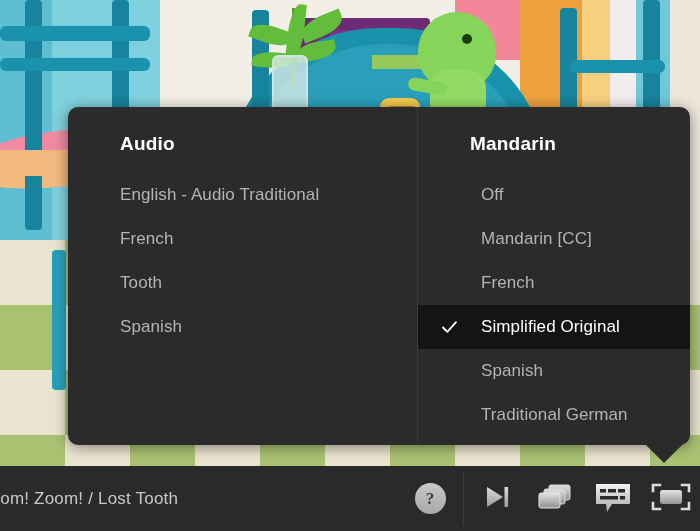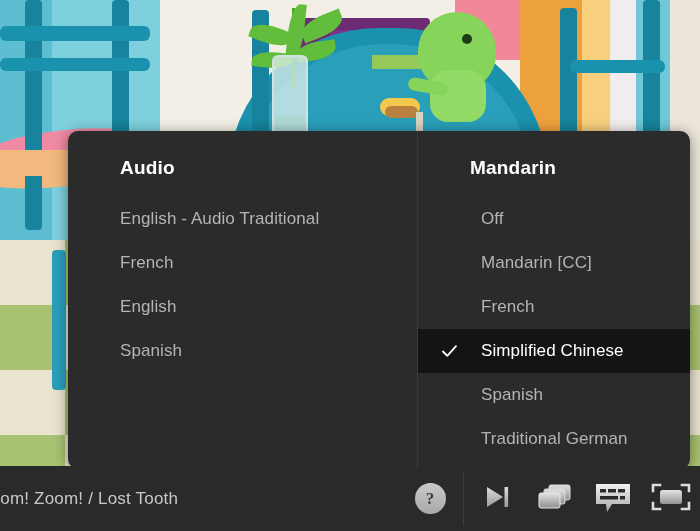--- a/index.html
+++ b/index.html
@@ -76,21 +76,20 @@
   .greenbit  { position:absolute; left:322px; top:150px; width:60px; height:26px; background:#7ec94f; border-radius:6px; transform:rotate(-10deg); }
   .purplebit { position:absolute; left:300px; top:140px; width:58px; height:42px; background:#6d2a75; }
   .shelf     { position:absolute; left:372px; top:55px; width:104px; height:14px; background:#97c85a; }
   .stand     { position:absolute; left:416px; top:112px; width:7px; height:88px; background:#d8d2c2; }
 
   
   #settings-panel {
     position:absolute; left:68px; top:107px; width:622px; height:338px;
     background:#2b2b2b; border-radius:10px; display:flex;
     box-shadow:0 2px 14px rgba(0,0,0,.45);
-    margin-top:24px;
   }
   .panel-col { position:relative; padding-top:21px; overflow:hidden; }
   .panel-col.audio { width:349px; border-radius:10px 0 0 10px; }
   .panel-col.subs  { width:273px; border-radius:0 10px 10px 0; }
   .col-divider { position:absolute; left:349px; top:0; width:1px; height:338px; background:#3a3a3a; z-index:3; }
   .col-head {
     font-size:19px; font-weight:bold; color:#fff; padding-left:52px;
     letter-spacing:.2px; line-height:32px;
   }
   .panel-col.subs .col-head { padding-left:53px; }
@@ -211,21 +210,21 @@
       </div>
 
 
       <div class="opt-row">
 
         <span>French</span>
       </div>
 
       <div class="opt-row">
 
-        <span>English</span>
+        <span>Tooth</span>
       </div>
 
 
       <div class="opt-row">
 
         <span>Spanish</span>
       </div>
 
     </div>
   </div>
@@ -250,21 +249,21 @@
 
         <span>French</span>
       </div>
 
       <div class="opt-row selected">
         <span class="check">
           <svg width="17" height="17" viewBox="0 0 17 17">
               <path d="M2 9 L6.3 13.4 L15 3.6" fill="none" stroke="#ffffff" stroke-width="1.8" stroke-linecap="round" stroke-linejoin="round"></path>
             </svg>
         </span>
-        <span>Simplified Chinese</span>
+        <span>Simplified Original</span>
       </div>
 
       <div class="opt-row">
 
         <span>Spanish</span>
       </div>
 
       <div class="opt-row">
 
         <span>Traditional German</span>

